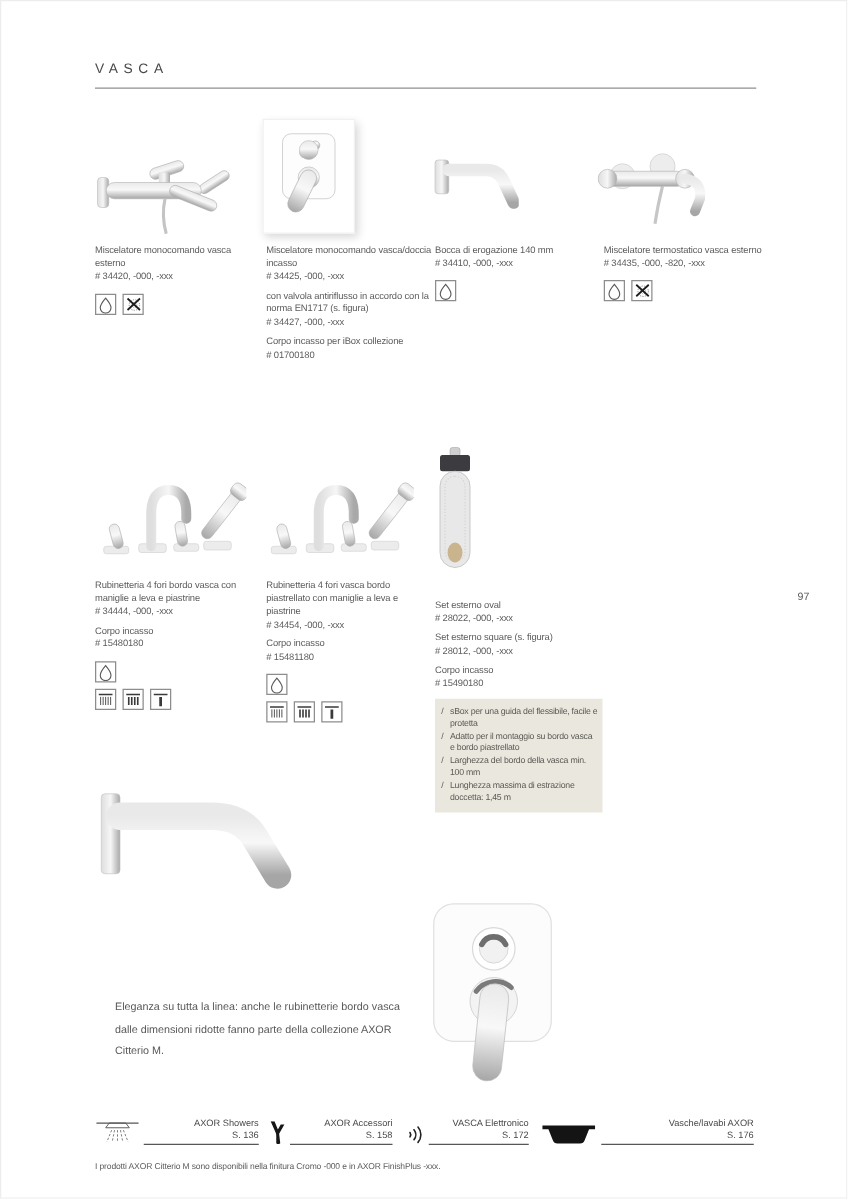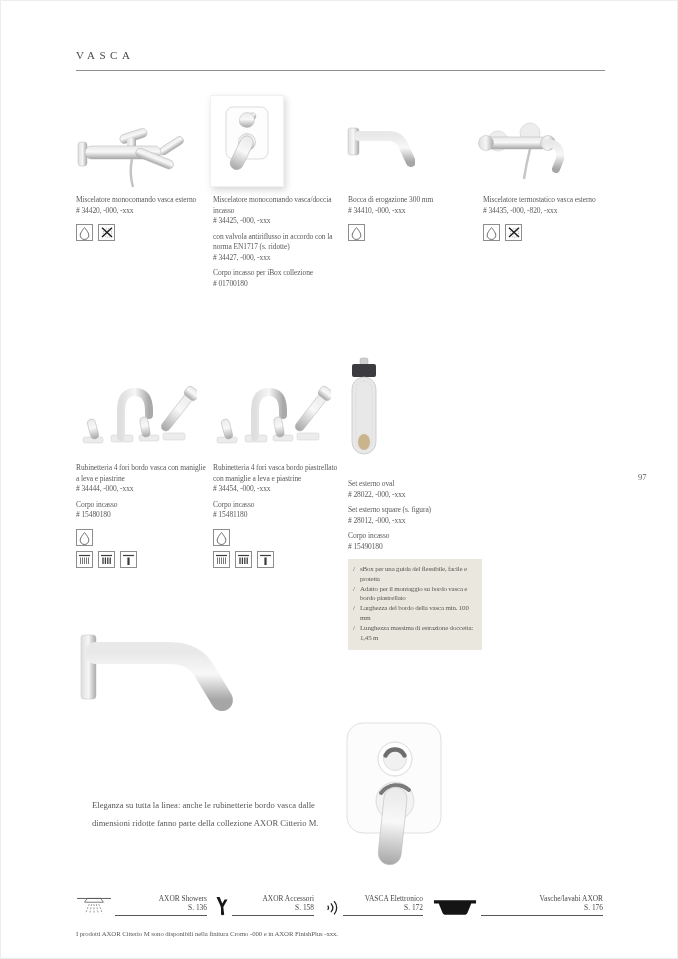--- a/index.html
+++ b/index.html
@@ -1,17 +1,17 @@
 <!DOCTYPE html>
 <html><head>
 <meta charset="utf-8">
 <style>
   html,body{margin:0;padding:0;background:#fff;}
   .page{position:relative;width:678px;height:959px;background:#ffffff;
-        font-family:Liberation Serif, serif;color:#5b5b5d;overflow:hidden;
+        font-family:Liberation Sans, sans-serif;color:#5b5b5d;overflow:hidden;
         border:1px solid #ededed;box-sizing:border-box;}
   .ptitle{position:absolute;left:75px;top:48px;font-size:11px;letter-spacing:4.5px;color:#49494b;}
   .rule{position:absolute;left:75px;top:69px;width:529px;height:1px;background:#909092;}
   .pnum{position:absolute;left:637px;top:471px;font-size:8.5px;color:#5b5b5d;}
   .pimg{position:absolute;}
   .card{background:#fff;border:1px solid #f1f1f1;box-shadow:2px 3px 7px rgba(0,0,0,0.16);
         display:flex;align-items:center;justify-content:center;}
   .ptext{position:absolute;width:132px;font-size:7.5px;line-height:10.5px;letter-spacing:-0.1px;color:#5b5b5d;}
   .para{margin-bottom:5px;}
   .iconrow{display:flex;gap:5px;margin-top:8px;}
@@ -124,32 +124,32 @@
       </span>
     </div>
   </div>
 
   <div class="ptext" style="left:212px;top:194px">
     <div class="para">
       <div>Miscelatore monocomando vasca/doccia incasso</div>
       <div class="sku"># 34425, -000, -xxx</div>
     </div>
     <div class="para">
-      <div>con valvola antiriflusso in accordo con la norma EN1717 (s. ridotte)</div>
+      <div>con valvola antiriflusso in accordo con la norma EN1717 (s. figura)</div>
       <div class="sku"># 34427, -000, -xxx</div>
     </div>
     <div class="para">
       <div>Corpo incasso per iBox collezione</div>
       <div class="sku"># 01700180</div>
     </div>
   </div>
 
   <div class="ptext" style="left:347px;top:194px">
     <div class="para">
-      <div>Bocca di erogazione 300 mm</div>
+      <div>Bocca di erogazione 140 mm</div>
       <div class="sku"># 34410, -000, -xxx</div>
     </div>
     <div class="iconrow">
       <span class="ibox">
         <svg width="15" height="15" viewBox="0 0 15 15">
             <path d="M7.5,2.5 C7.5,2.5 3.2,7.5 3.2,10.2 a4.3,4.3 0 0 0 8.6,0 C11.8,7.5 7.5,2.5 7.5,2.5 Z" fill="none" stroke="#5a5a5a" stroke-width="0.9"></path>
           </svg>
       </span>
     </div>
   </div>

